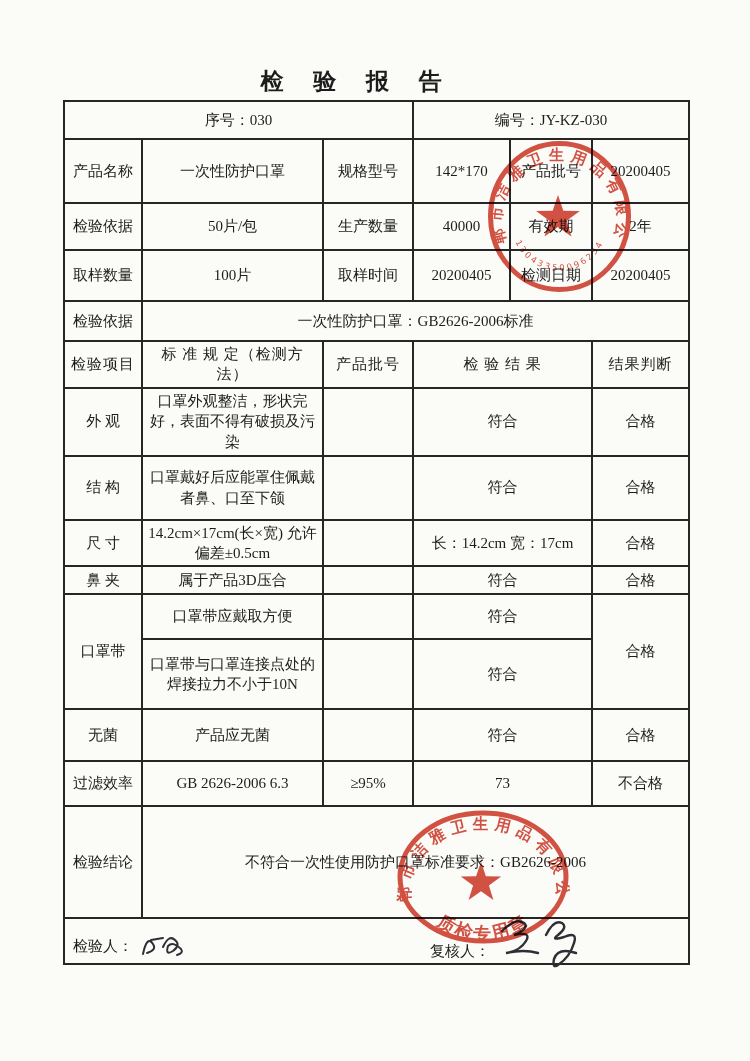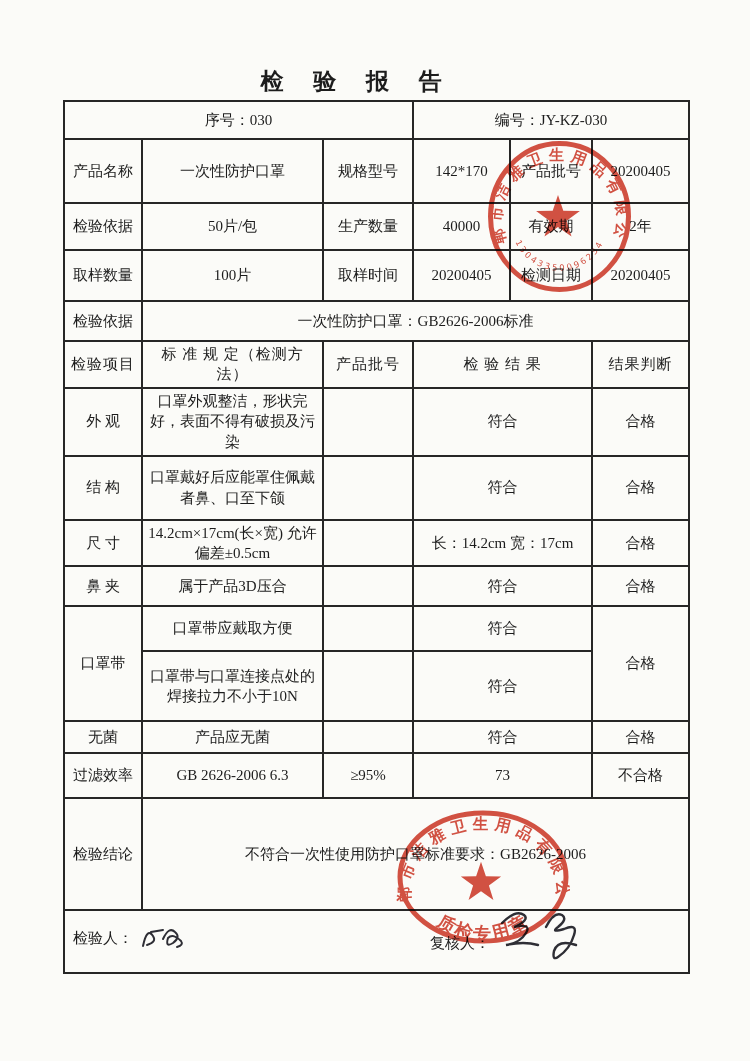--- a/index.html
+++ b/index.html
@@ -118,21 +118,21 @@
     </tr>
 
     <tr style="height:46px">
       <td>尺 寸</td>
       <td class="small">14.2cm×17cm(长×宽) 允许偏差±0.5cm</td>
       <td></td>
       <td colspan="2">长：14.2cm 宽：17cm</td>
       <td>合格</td>
     </tr>
 
-    <tr style="height:40px">
+    <tr style="height:28px">
       <td>鼻 夹</td>
       <td class="small">属于产品3D压合</td>
       <td></td>
       <td colspan="2">符合</td>
       <td>合格</td>
     </tr>
 
     <tr style="height:45px">
       <td rowspan="2">口罩带</td>
       <td class="small">口罩带应戴取方便</td>
@@ -140,42 +140,42 @@
       <td colspan="2">符合</td>
       <td rowspan="2">合格</td>
     </tr>
 
     <tr style="height:70px">
       <td class="small">口罩带与口罩连接点处的焊接拉力不小于10N</td>
       <td></td>
       <td colspan="2">符合</td>
     </tr>
 
-    <tr style="height:32px">
+    <tr style="height:52px">
       <td>无菌</td>
       <td class="small">产品应无菌</td>
       <td></td>
       <td colspan="2">符合</td>
       <td>合格</td>
     </tr>
 
     <tr style="height:45px">
       <td>过滤效率</td>
       <td>GB 2626-2006 6.3</td>
       <td>≥95%</td>
       <td colspan="2">73</td>
       <td>不合格</td>
     </tr>
 
     <tr style="height:112px">
       <td>检验结论</td>
       <td colspan="5" class="conc-val">不符合一次性使用防护口罩标准要求：GB2626-2006</td>
     </tr>
 
-    <tr style="height:63px">
+    <tr style="height:46px">
       <td colspan="6" class="sigcell">
         <span class="sig-inspector">
           <span class="siglabel">检验人：</span>
           <svg class="sig-svg" width="52" height="30" viewBox="0 0 52 30">
             <path d="M6 23 Q10 4 16 13 Q20 19 10 22 M14 9 L26 7 M26 16 Q32 3 38 9 Q44 14 36 20 Q28 25 31 15 Q36 10 44 18 Q47 22 40 24" fill="none" stroke="#2e2e35" stroke-width="2" stroke-linecap="round"></path>
           </svg>
         </span>
         <span class="sig-reviewer">
           <span class="siglabel">复核人：</span>
           <svg class="sig-svg" width="100" height="62" viewBox="0 0 100 62" style="margin-top:-14px">

